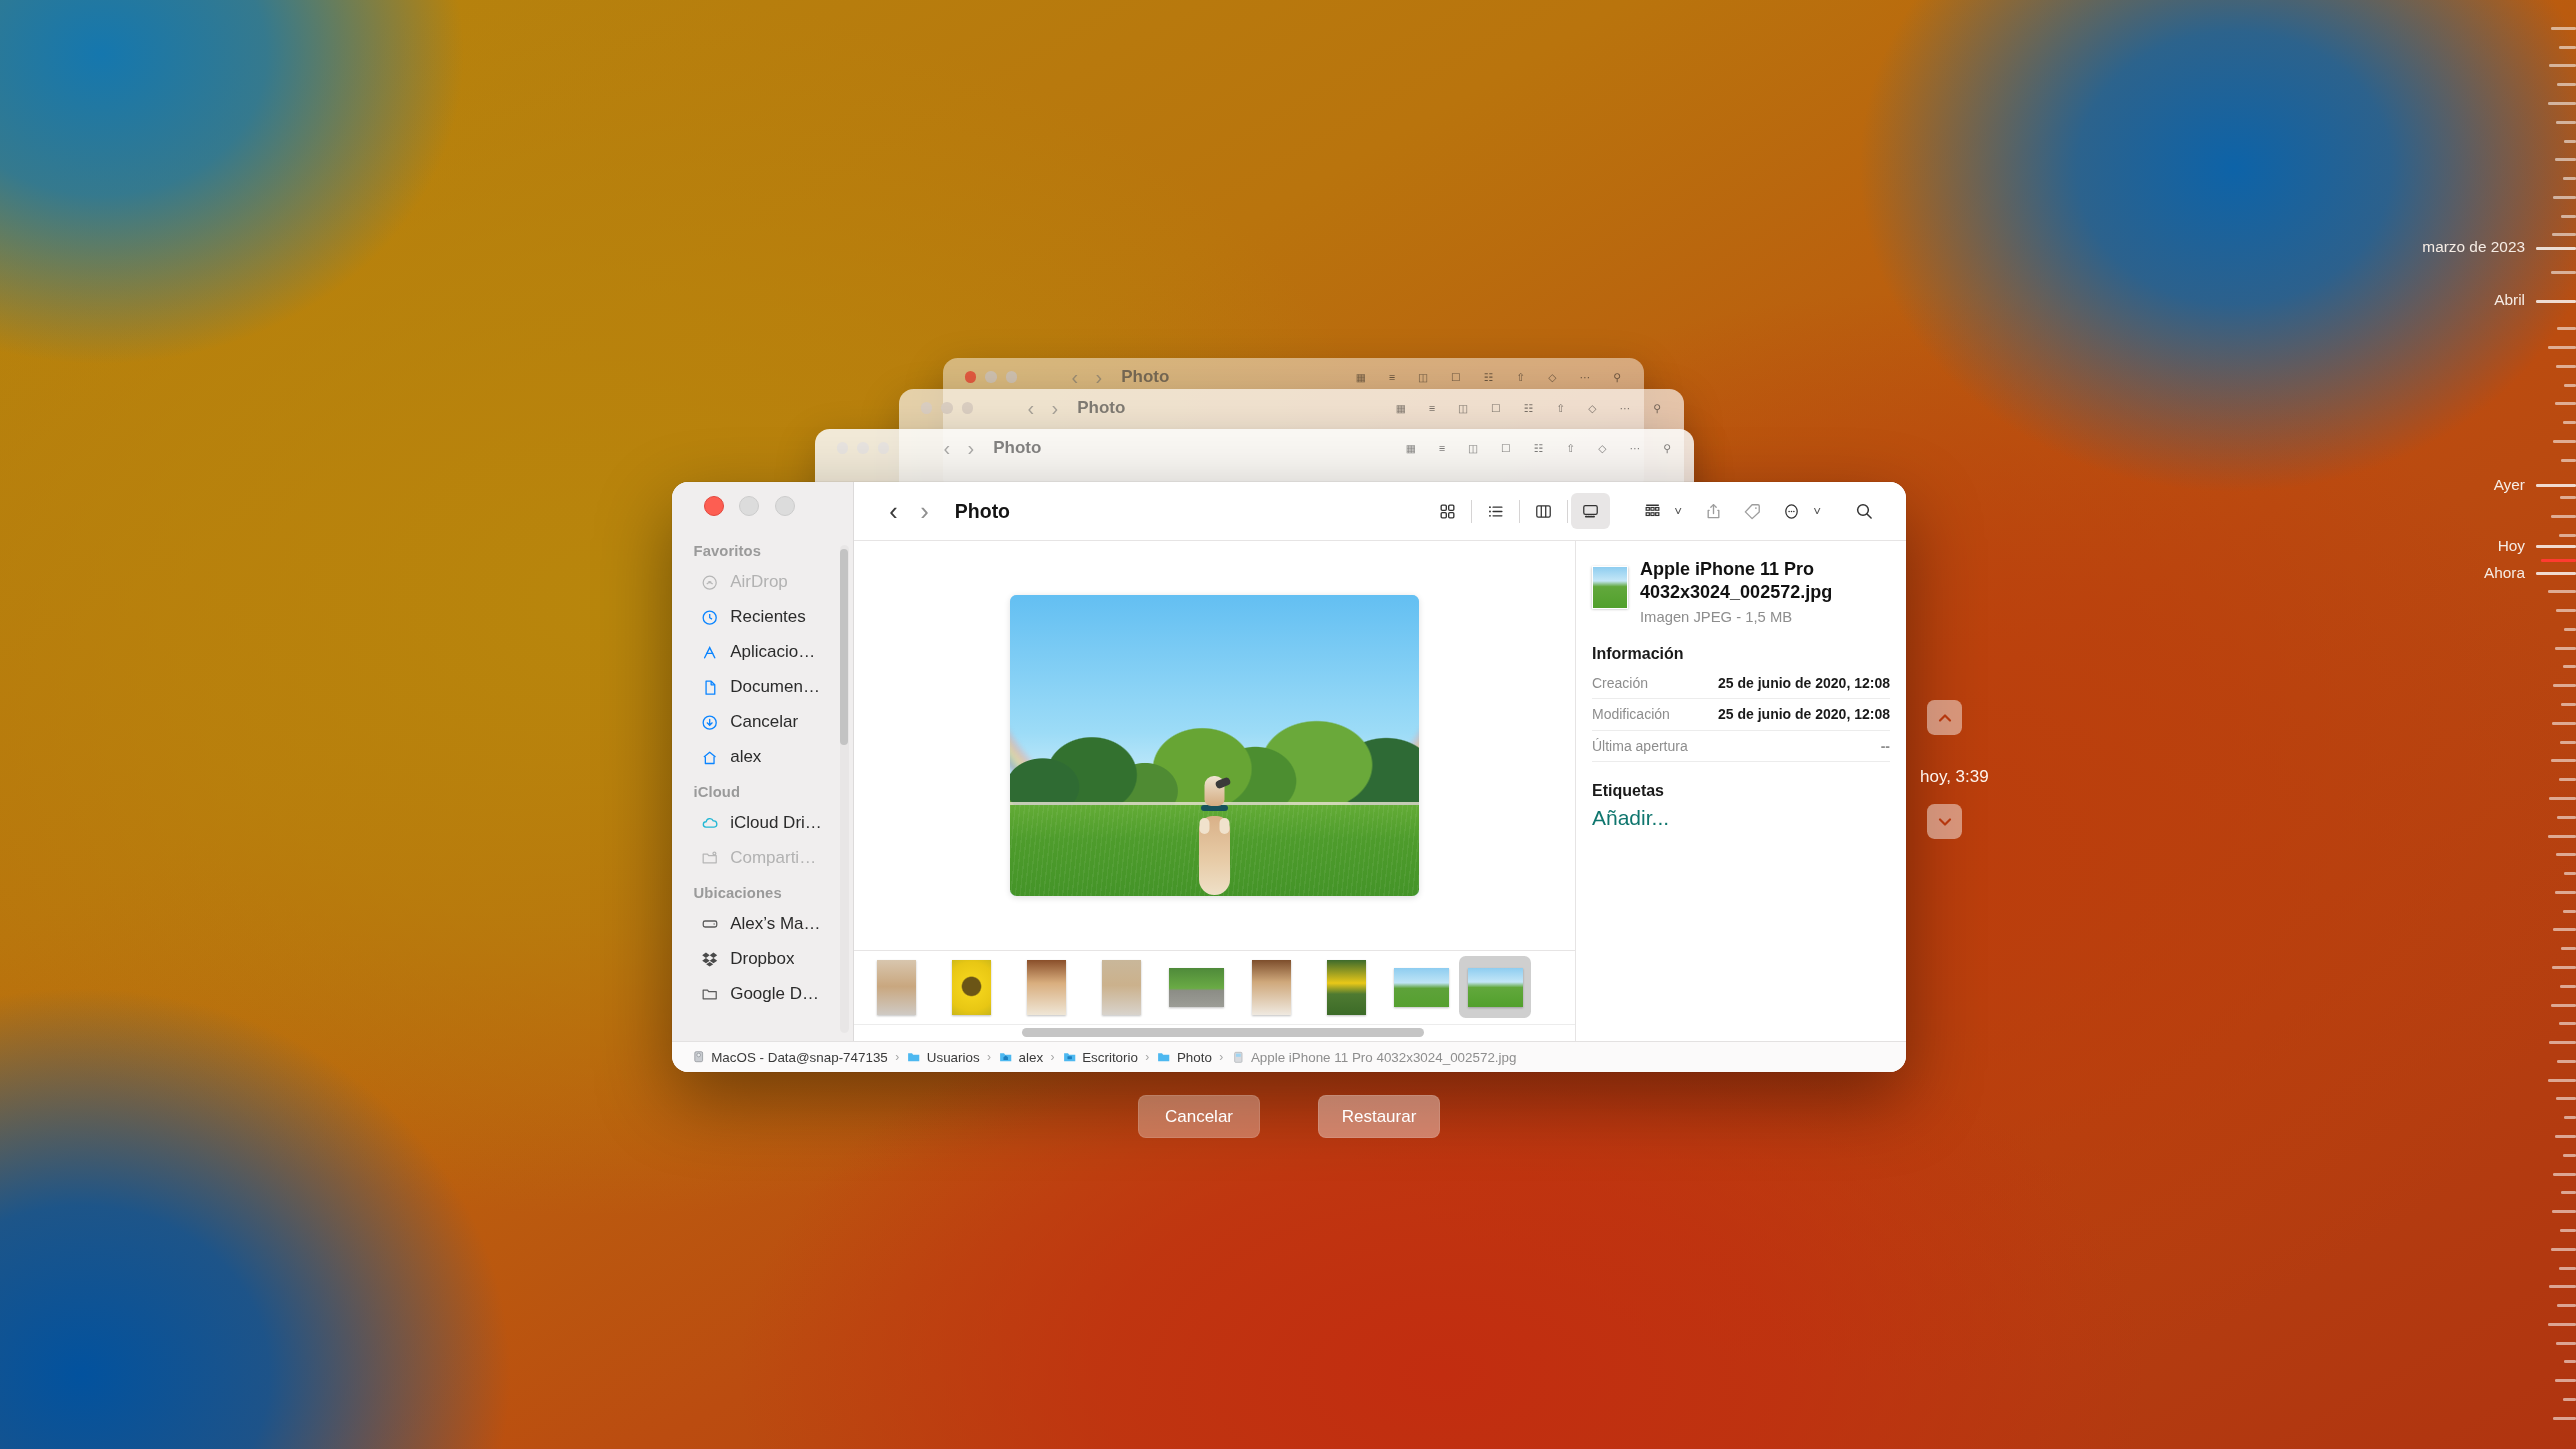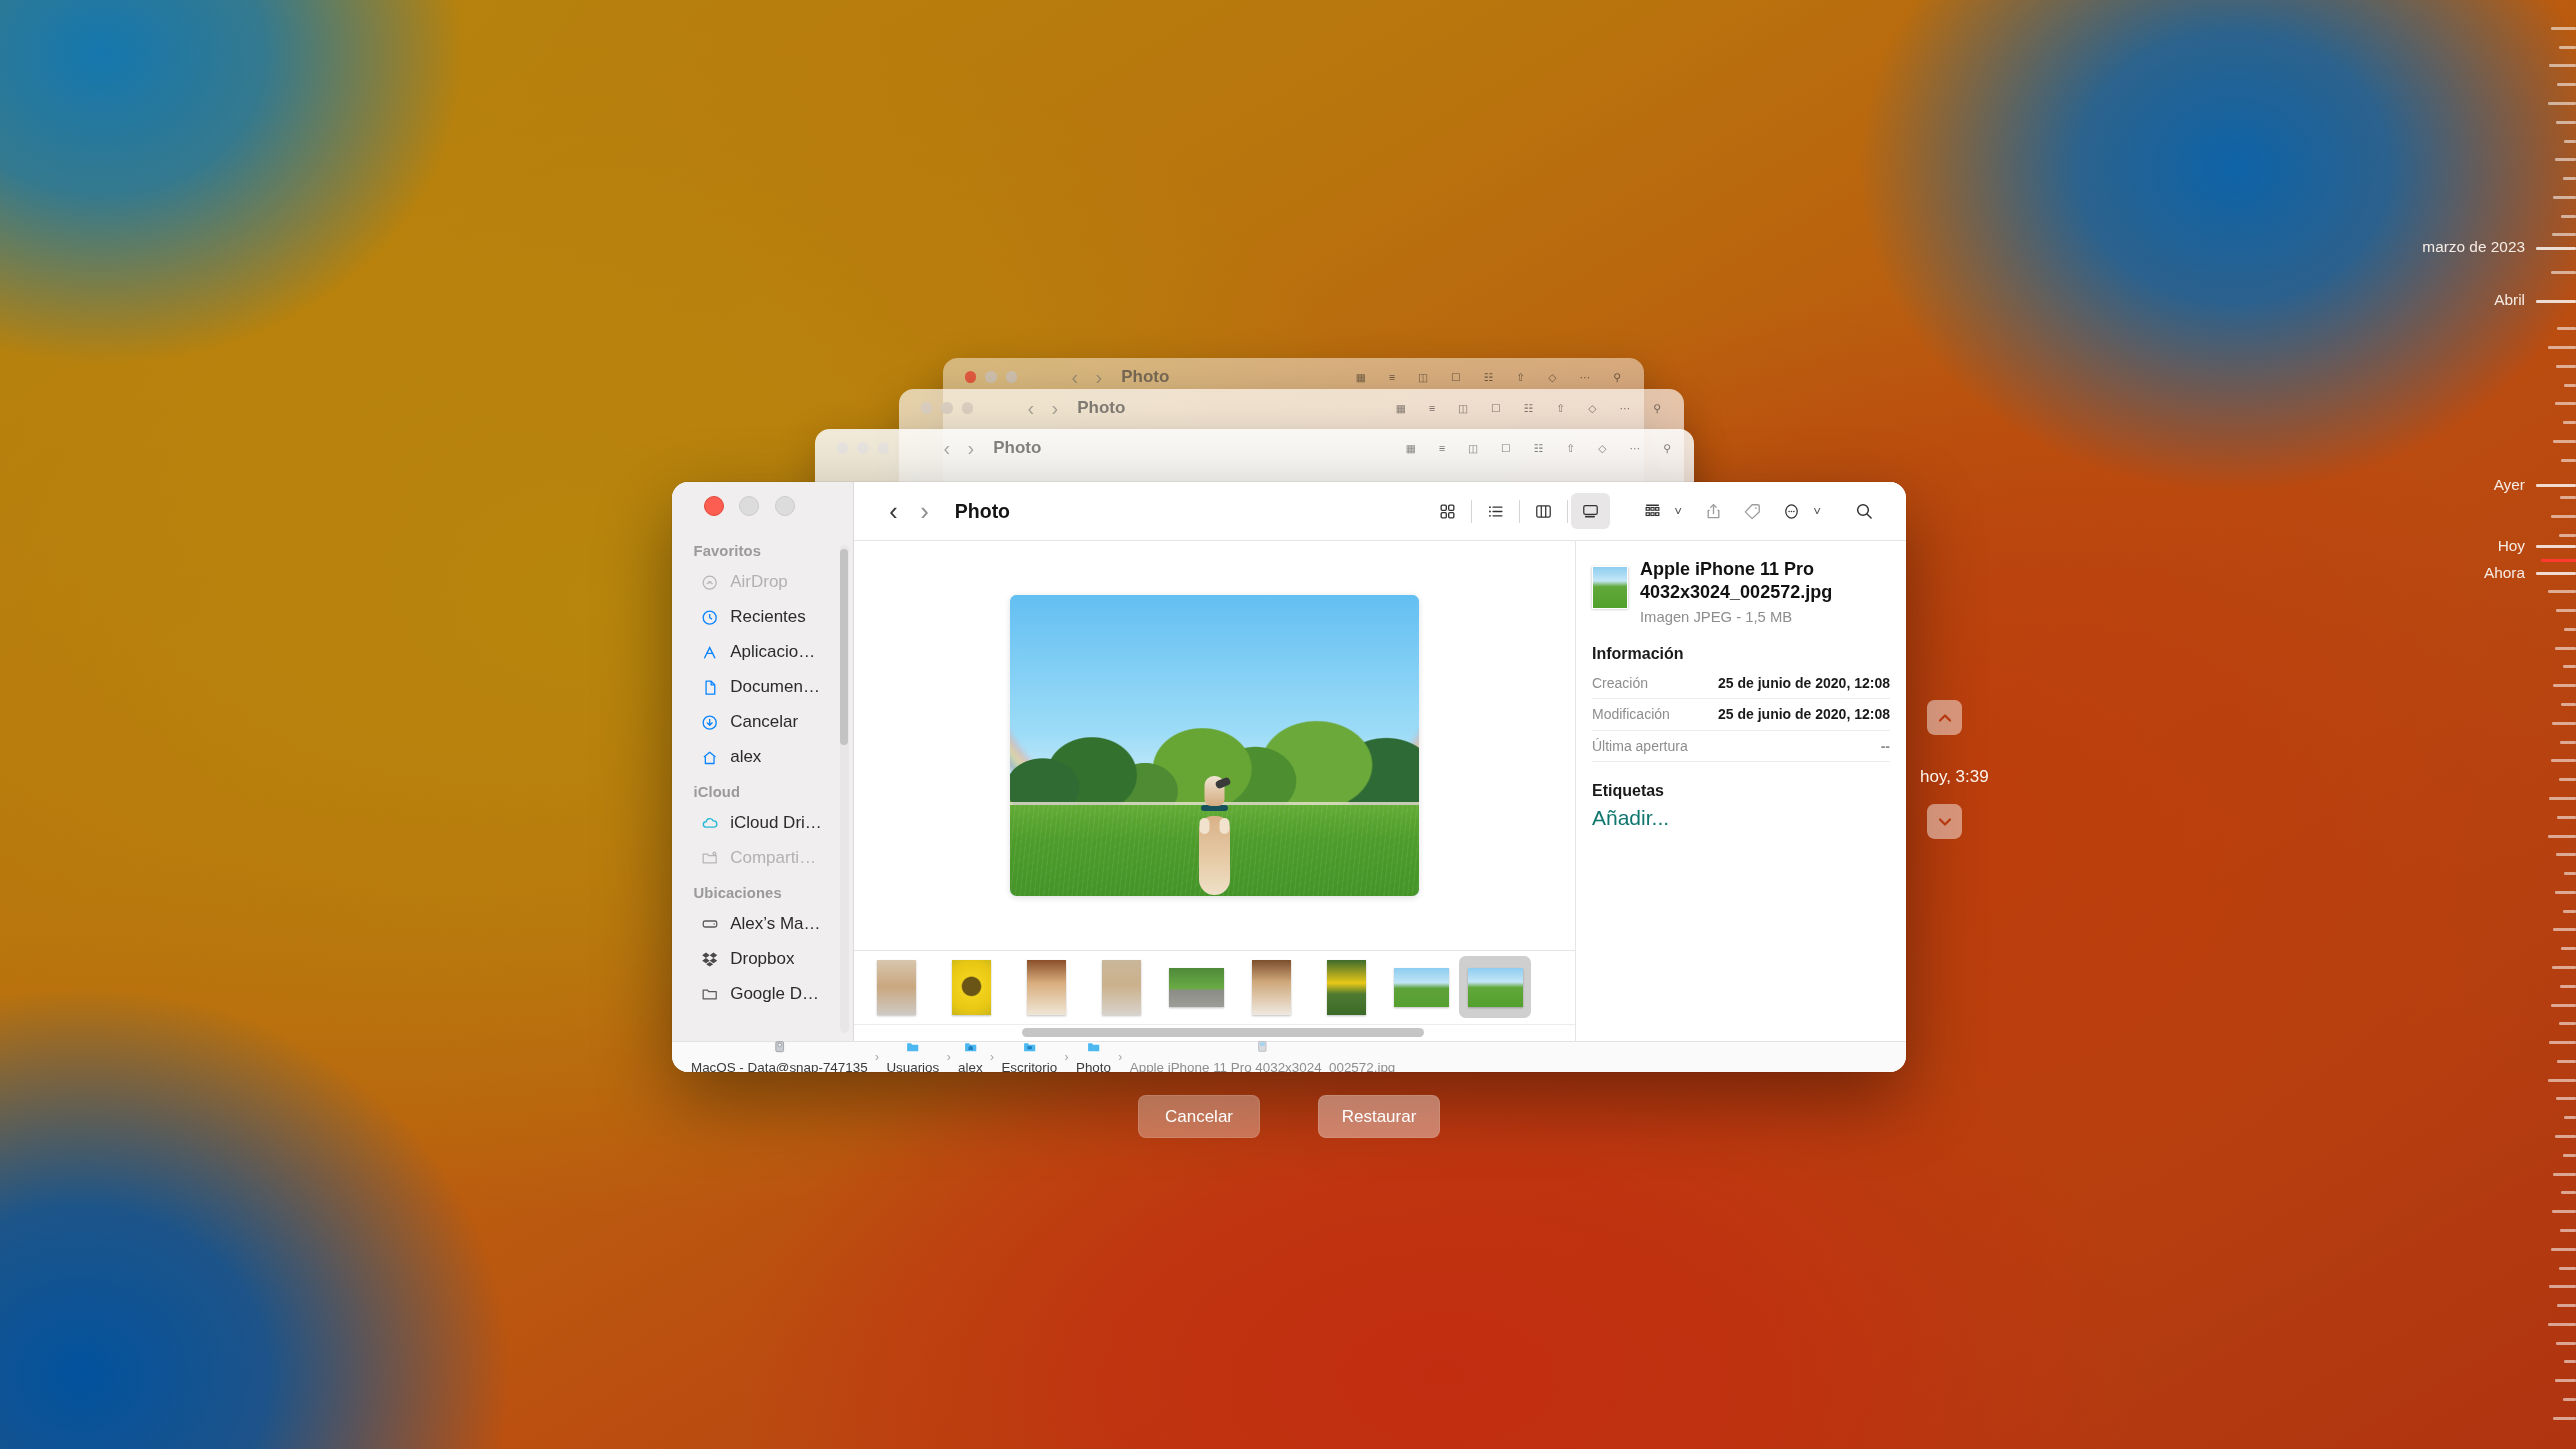--- a/index.html
+++ b/index.html
@@ -229,21 +229,21 @@
   .info-v { color:#1a1a1a; font-weight:700; }
   .info-v.dim2 { color:#8d8d8d; font-weight:700; }
   #tag-add { font-size:21px; color:#0f766e; margin-top:5.4px; }
 
   
   #pathbar {
     height:31px; flex-shrink:0; border-top:0.7px solid #e3e1e1;
     display:flex; align-items:center; gap:0; padding-left:19px;
     background:#fbfafa; font-size:13.4px; color:#3a3a3a;
   }
-  .pb-crumb { display:flex; align-items:center; gap:5.4px;flex-direction:column; }
+  .pb-crumb { display:flex; align-items:center; gap:5.4px; }
   .pb-crumb.last { color:#8e8e8e; }
   .pb-sep { color:#a6a6a6; margin:0 7.4px; font-size:12px; }
   .pb-ic { width:14.8px; height:14.8px; display:flex; align-items:center; justify-content:center; flex-shrink:0; }
 
   
   #actions {
     position:absolute; left:672px; top:1095px; width:1234px;
     display:flex; justify-content:center; gap:58px;
   }
   .act-btn {

